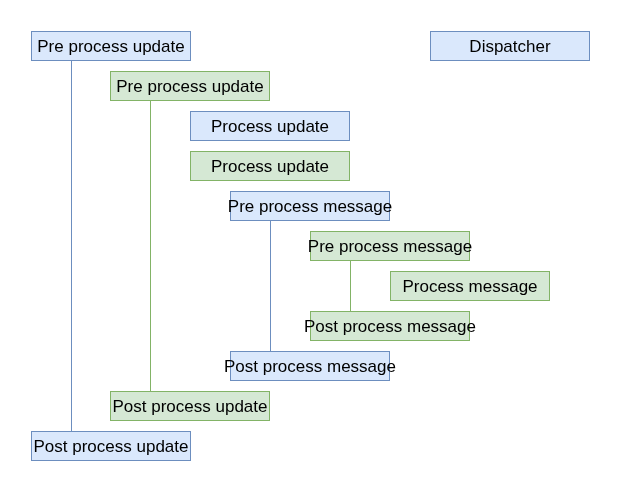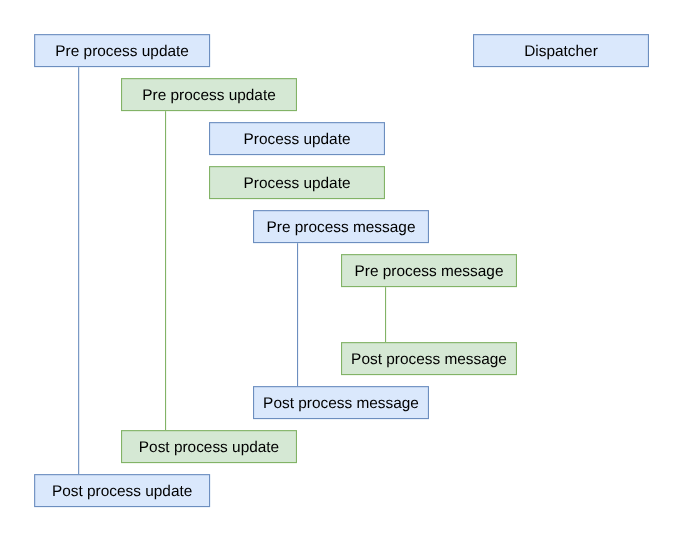--- a/index.html
+++ b/index.html
@@ -14,21 +14,21 @@
     background: var(--bg, #ffffff);
     font-family: "Liberation Sans", sans-serif;
     overflow: hidden;
   }
   .node {
     position: absolute;
     box-sizing: border-box;
     display: flex;
     align-items: center;
     justify-content: center;
-    font-size: 14px;
+    font-size: 17px;
     line-height: 1;
     color: var(--text, #000000);
     border: 1px solid;
     white-space: nowrap;
   }
   .node.dispatcher {
     background: var(--disp-fill, #dae8fc);
     border-color: var(--disp-stroke, #6c8ebf);
   }
   .node.router {
@@ -52,18 +52,19 @@
   <div class="connector dispatcher" style="left: 270px; top: 221px; height: 130px;"></div>
   <div class="connector router" style="left: 350px; top: 261px; height: 50px;"></div>
 
   <div class="node dispatcher" style="left: 31px; top: 31px; width: 160px; height: 30px;">Pre process update</div>
   <div class="node dispatcher" style="left: 430px; top: 31px; width: 160px; height: 30px;">Dispatcher</div>
   <div class="node router" style="left: 110px; top: 71px; width: 160px; height: 30px;">Pre process update</div>
   <div class="node dispatcher" style="left: 190px; top: 111px; width: 160px; height: 30px;">Process update</div>
   <div class="node router" style="left: 190px; top: 151px; width: 160px; height: 30px;">Process update</div>
   <div class="node dispatcher" style="left: 230px; top: 191px; width: 160px; height: 30px;">Pre process message</div>
   <div class="node router" style="left: 310px; top: 231px; width: 160px; height: 30px;">Pre process message</div>
+  <div class="node router" style="left: 390px; top: 271px; width: 160px; height: 30px;">Process message</div>
   <div class="node router" style="left: 310px; top: 311px; width: 160px; height: 30px;">Post process message</div>
   <div class="node dispatcher" style="left: 230px; top: 351px; width: 160px; height: 30px;">Post process message</div>
   <div class="node router" style="left: 110px; top: 391px; width: 160px; height: 30px;">Post process update</div>
   <div class="node dispatcher" style="left: 31px; top: 431px; width: 160px; height: 30px;">Post process update</div>
 
 </div>
 
 </body></html>

